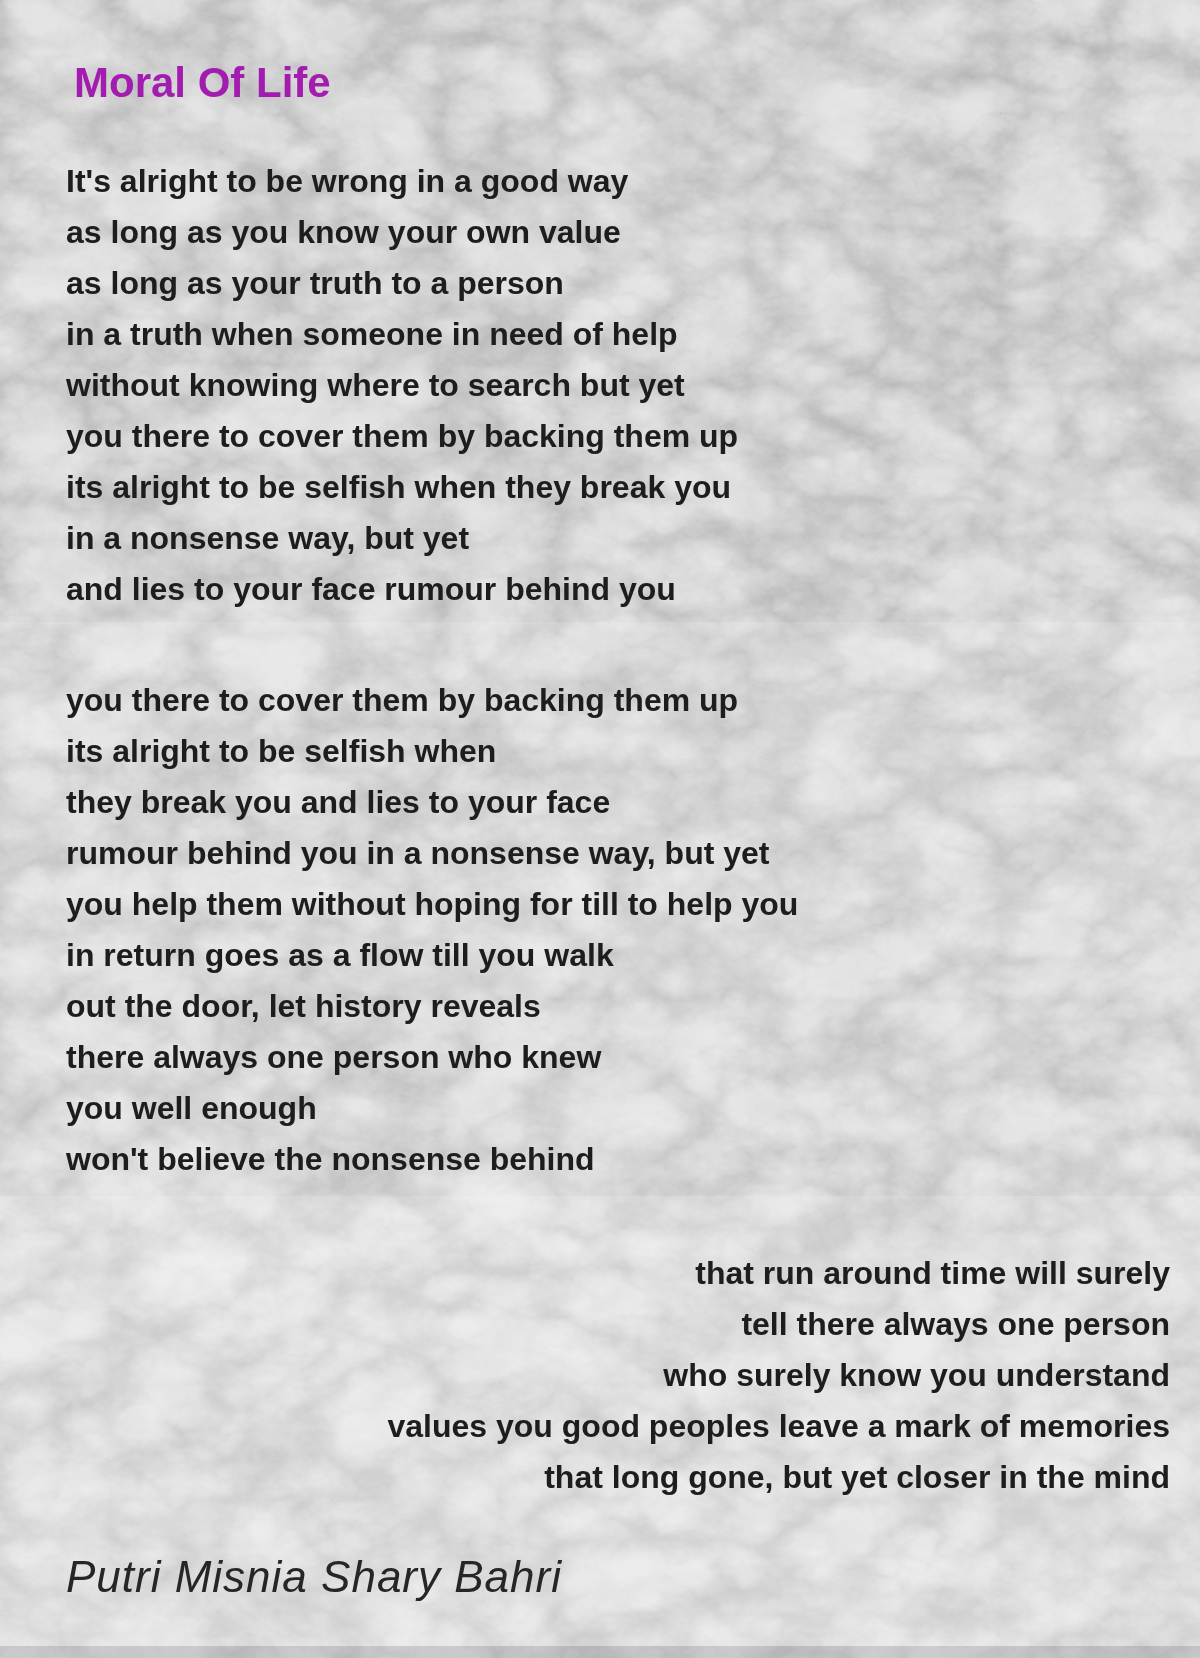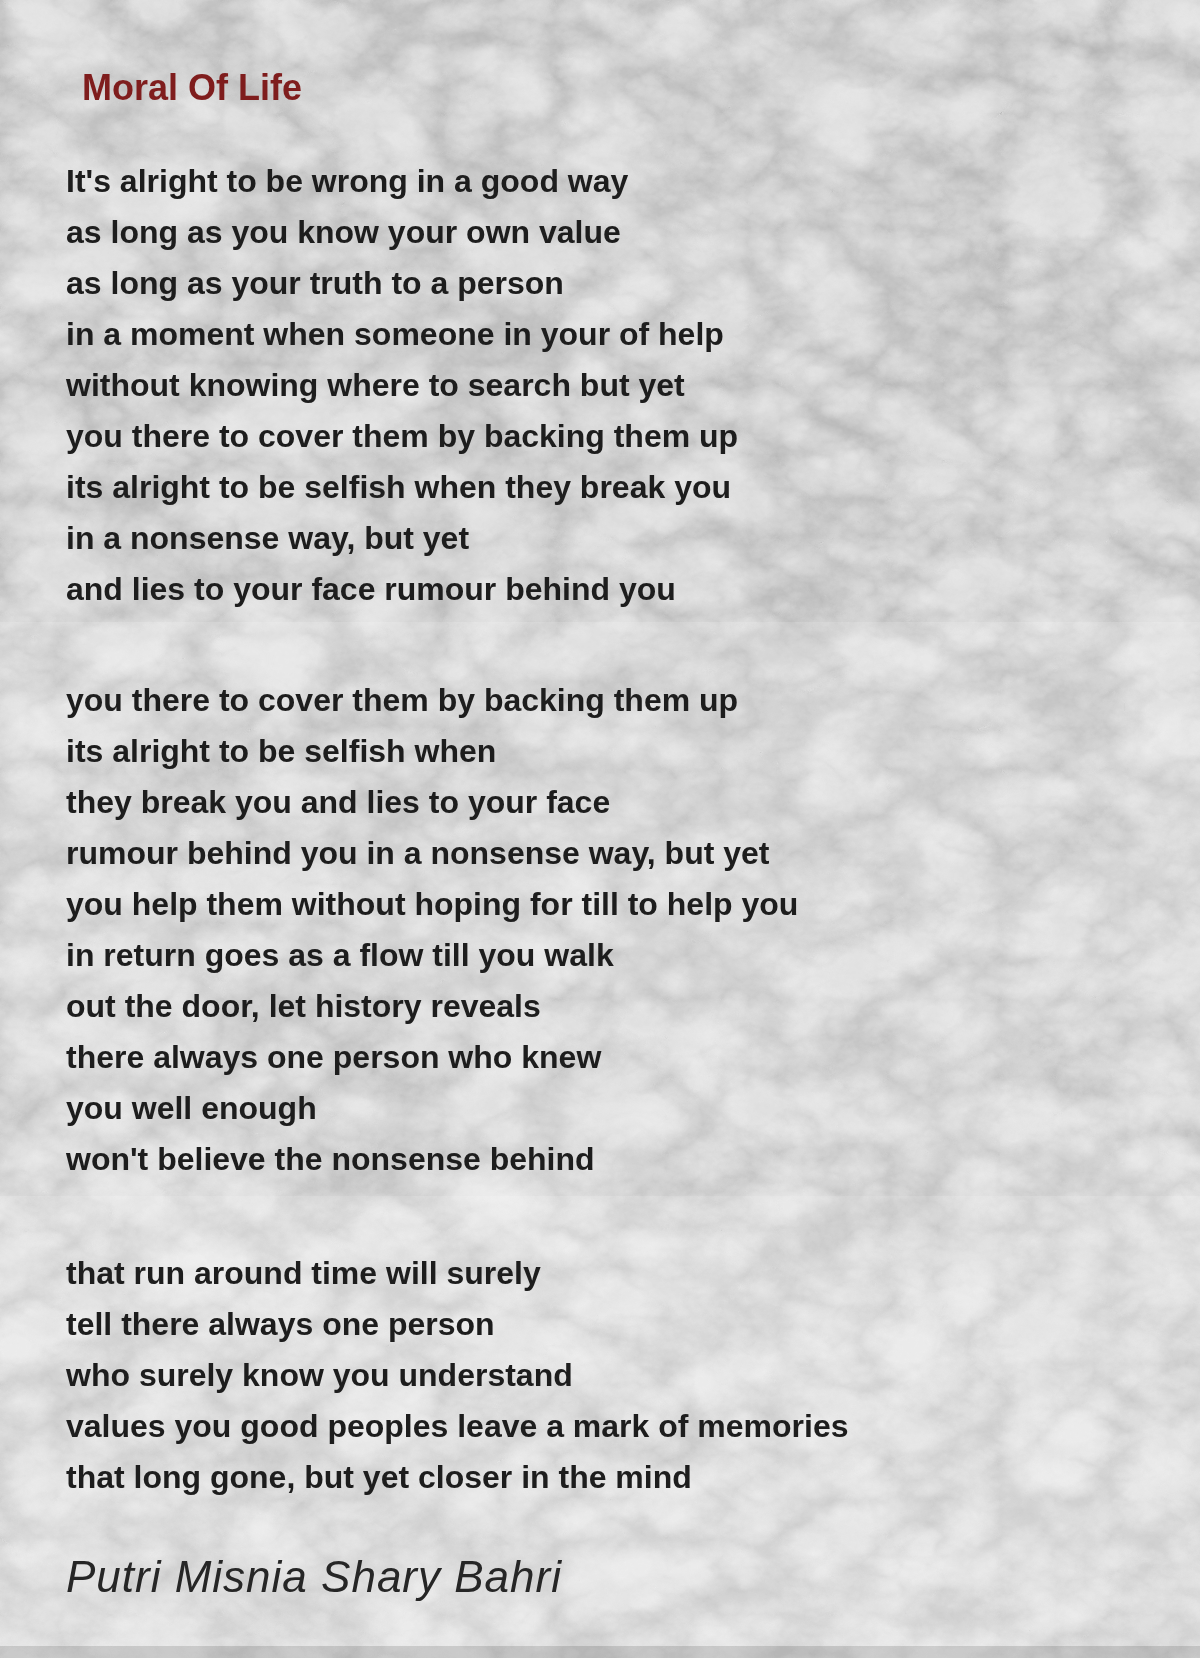--- a/index.html
+++ b/index.html
@@ -13,31 +13,31 @@
   .band { position: absolute; left: 0; width: 1200px; }
   .band-top    { top: 0;     height: 622px; background: #c6c6c6; }
   .band-mid    { top: 622px; height: 574px; background: #d0d0d0; }
   .band-bottom { top: 1196px; height: 462px; background: #d8d8d8; }
   .bottom-edge { position: absolute; left: 0; top: 1646px; width: 1200px; height: 12px;
                  background: rgba(0,0,0,0.13); }
   svg.texture { position: absolute; left: 0; top: 0; width: 1200px; height: 1658px;
                 display: block; pointer-events: none; }
   .poem-title {
     position: absolute; left: 66px; top: 52px;
-    font-size: 36px; font-weight: bold; color: #7f1d1d;
-    letter-spacing: 0px; line-height: 1.1; margin: 16px;
+    font-size: 42px; font-weight: bold; color: #a21caf;
+    letter-spacing: 0px; line-height: 1.1; margin: 8px;
   }
   .stanza {
     position: absolute; left: 66px; right: 30px;
     font-size: 32px; font-weight: bold; color: #1d1d1d;
     line-height: 51px; white-space: nowrap;
   }
   .stanza-1 { top: 156px; }
   .stanza-2 { top: 675px; }
-  .stanza-3 { top: 1248px; }
+  .stanza-3 { top: 1248px; text-align: right; }
   .poem-author {
     position: absolute; left: 66px; top: 1553px;
     font-size: 44px; font-style: italic; font-weight: normal;
     color: #262626; line-height: 1.1; letter-spacing: 1px;
   }
 </style>
 </head>
 <body>
 
 <div class="band band-top"></div>
@@ -70,21 +70,21 @@
 </svg>
 
 <div class="bottom-edge"></div>
 
 <h1 class="poem-title">Moral Of Life</h1>
 
 <div class="stanza stanza-1">
   <div class="line">It's alright to be wrong in a good way</div>
   <div class="line">as long as you know your own value</div>
   <div class="line">as long as your truth to a person</div>
-  <div class="line">in a moment when someone in your of help</div>
+  <div class="line">in a truth when someone in need of help</div>
   <div class="line">without knowing where to search but yet</div>
   <div class="line">you there to cover them by backing them up</div>
   <div class="line">its alright to be selfish when they break you</div>
   <div class="line">in a nonsense way, but yet</div>
   <div class="line">and lies to your face rumour behind you</div>
 </div>
 
 <div class="stanza stanza-2">
   <div class="line">you there to cover them by backing them up</div>
   <div class="line">its alright to be selfish when</div>

